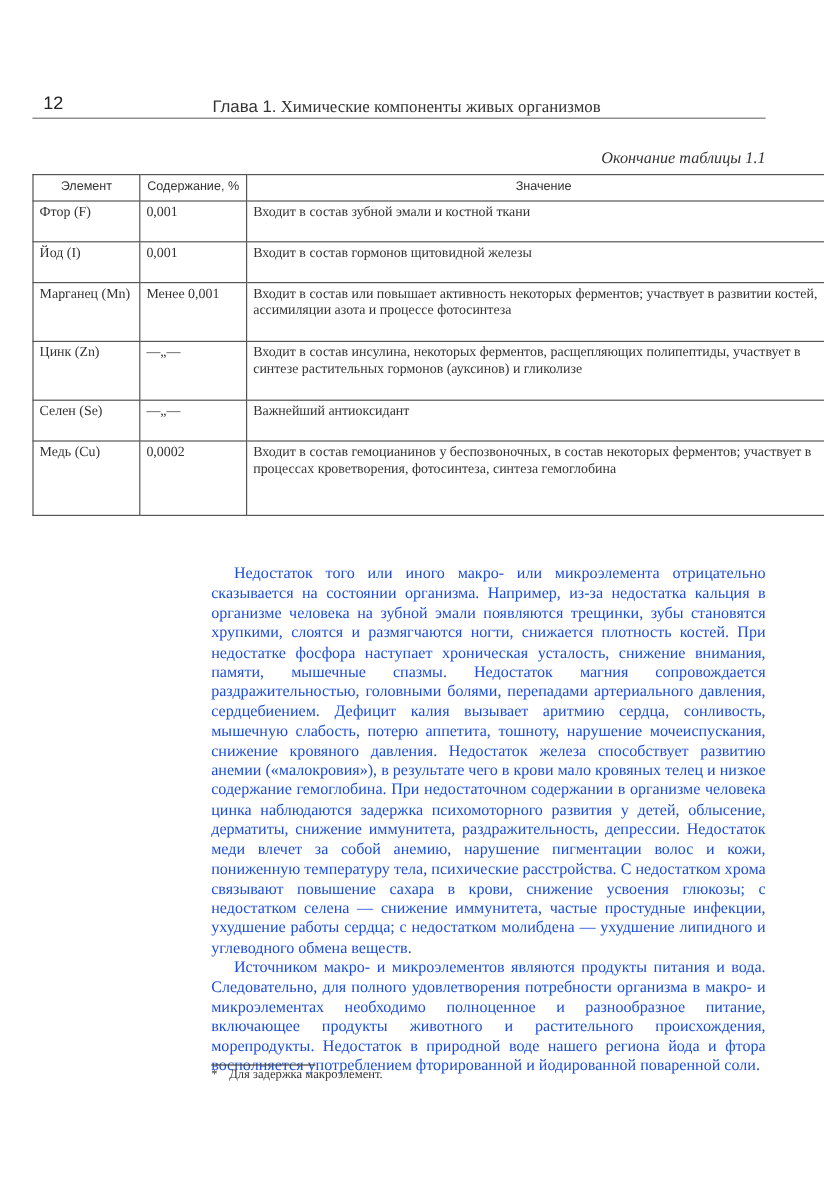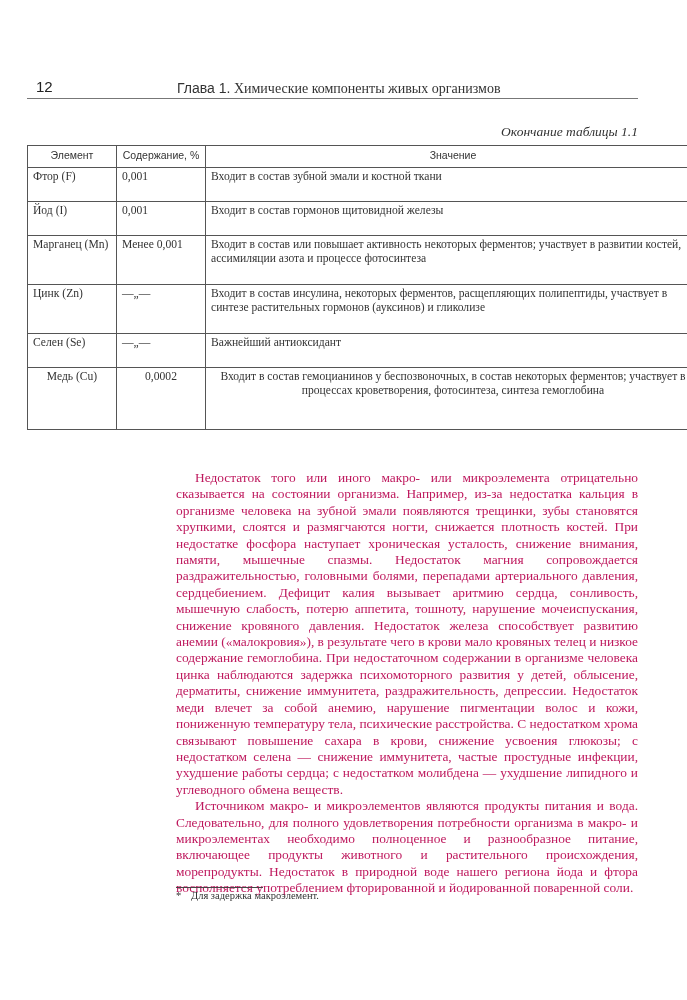--- a/index.html
+++ b/index.html
@@ -7,24 +7,24 @@
   .page-header { position: absolute; left: 27px; top: 78px; width: 611px; height: 20px; border-bottom: 1.5px solid #777; }
   .page-num { position: absolute; left: 9px; top: 0px; font-family: "Liberation Sans", sans-serif; font-size: 15px; color: #222; }
   .running-title { position: absolute; left: 150px; top: 2px; font-family: "Liberation Serif", serif; font-size: 14px; color: #333; }
   .running-title b { font-family: "Liberation Sans", sans-serif; font-weight: normal; }
   .table-caption { position: absolute; right: 49px; top: 124px; font-family: "Liberation Serif", serif; font-style: italic; font-size: 13.5px; color: #333; }
   table.elements { position: absolute; left: 27px; top: 145px; width: 674px; border-collapse: collapse; font-family: "Liberation Serif", serif; font-size: 11.6px; color: #333; }
   table.elements th, table.elements td { border: 1px solid #555; padding: 2px 5px 17px 5px; vertical-align: top; line-height: 14px; text-align: left; }
   table.elements th { font-family: "Liberation Sans", sans-serif; font-weight: normal; font-size: 10.5px; text-align: center; padding: 2px 4px; height: 16px; }
   table.elements tr { height: 22px; }
   table.elements tr.two-line td { height: 29px; }
-  table.elements tr.three-line td { height: 42px; text-align: center; }
+  table.elements tr.three-line td { height: 42px; }
   col.c1 { width: 89px; } col.c2 { width: 89px; }
   sub { font-size: 7px; }
-  .body-text { position: absolute; left: 176px; top: 470px; width: 462px; font-family: "Liberation Serif", serif; font-size: 13.4px; line-height: 16.4px; color: #be185d; text-align: justify; }
+  .body-text { position: absolute; left: 176px; top: 470px; width: 462px; font-family: "Liberation Serif", serif; font-size: 13.4px; line-height: 16.4px; color: #1d4ed8; text-align: justify; }
   .body-text p { margin: 0; text-indent: 19px; }
   .footnote-rule { position: absolute; left: 176px; top: 887px; width: 87px; border-top: 1px solid #444; }
   .footnote { position: absolute; left: 176px; top: 890px; font-family: "Liberation Serif", serif; font-size: 10.5px; color: #333; }
   .footnote .mark { display: inline-block; width: 15px; }
 </style>
 </head>
 <body>
 
 <div class="page-header">
   <span class="page-num">12</span>

